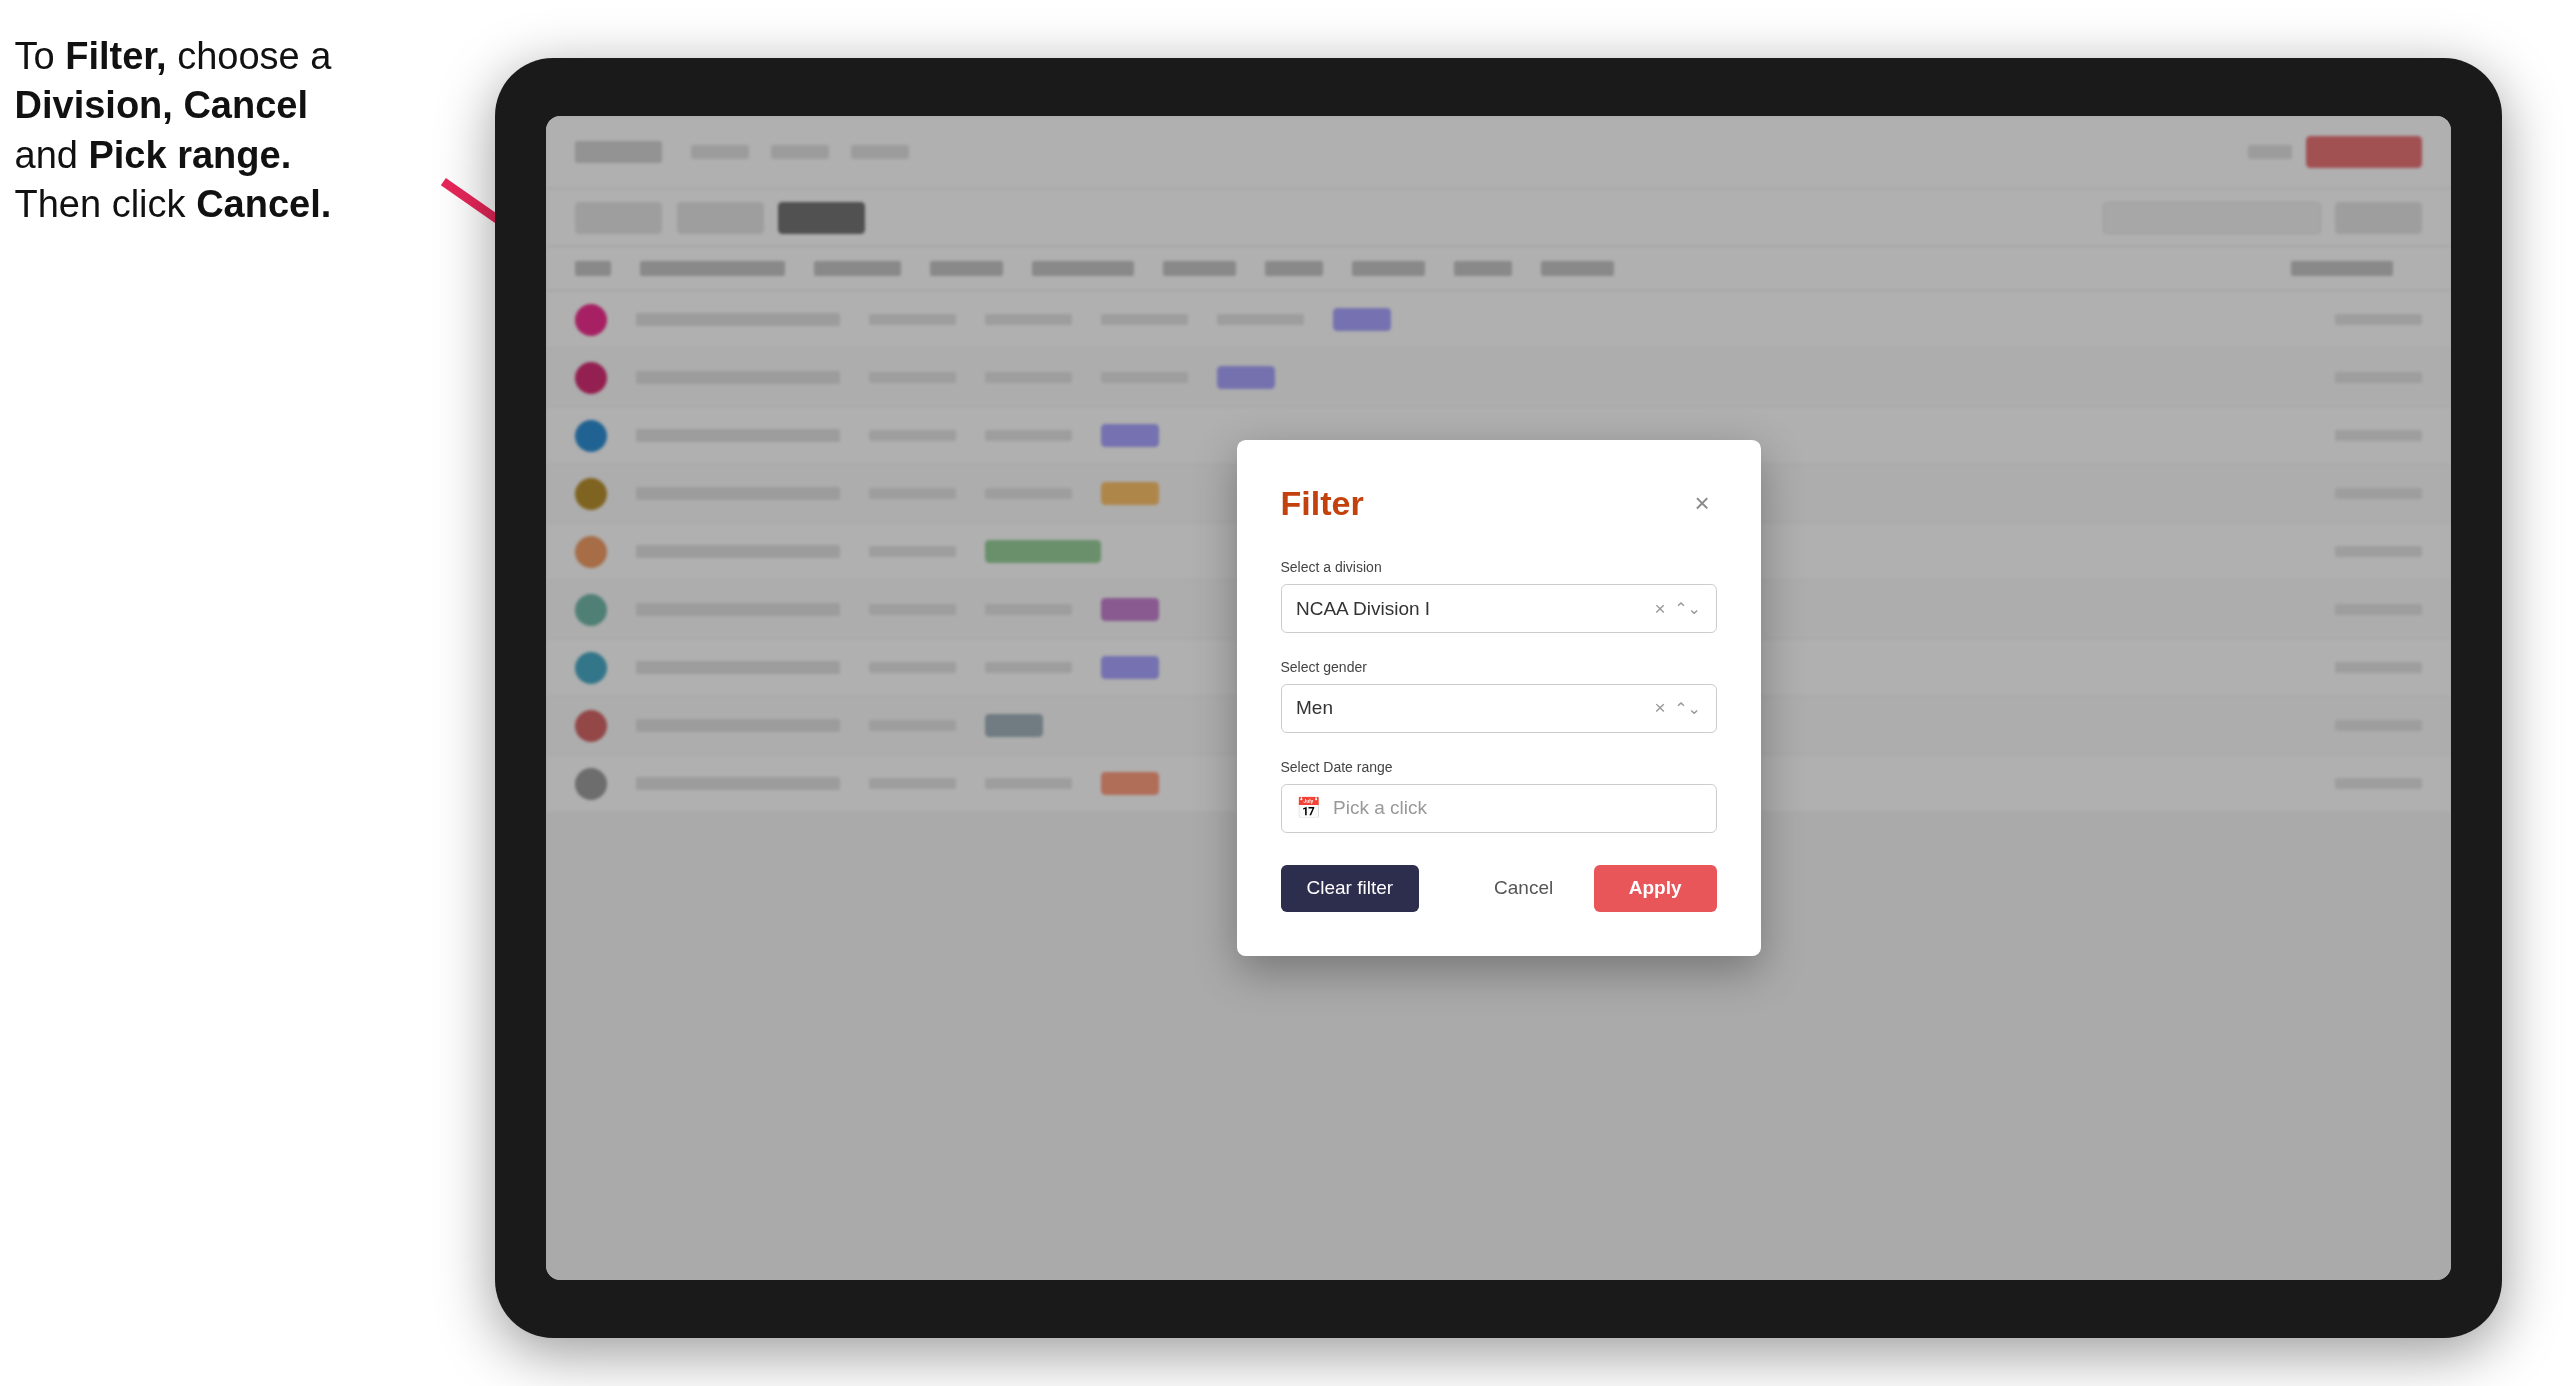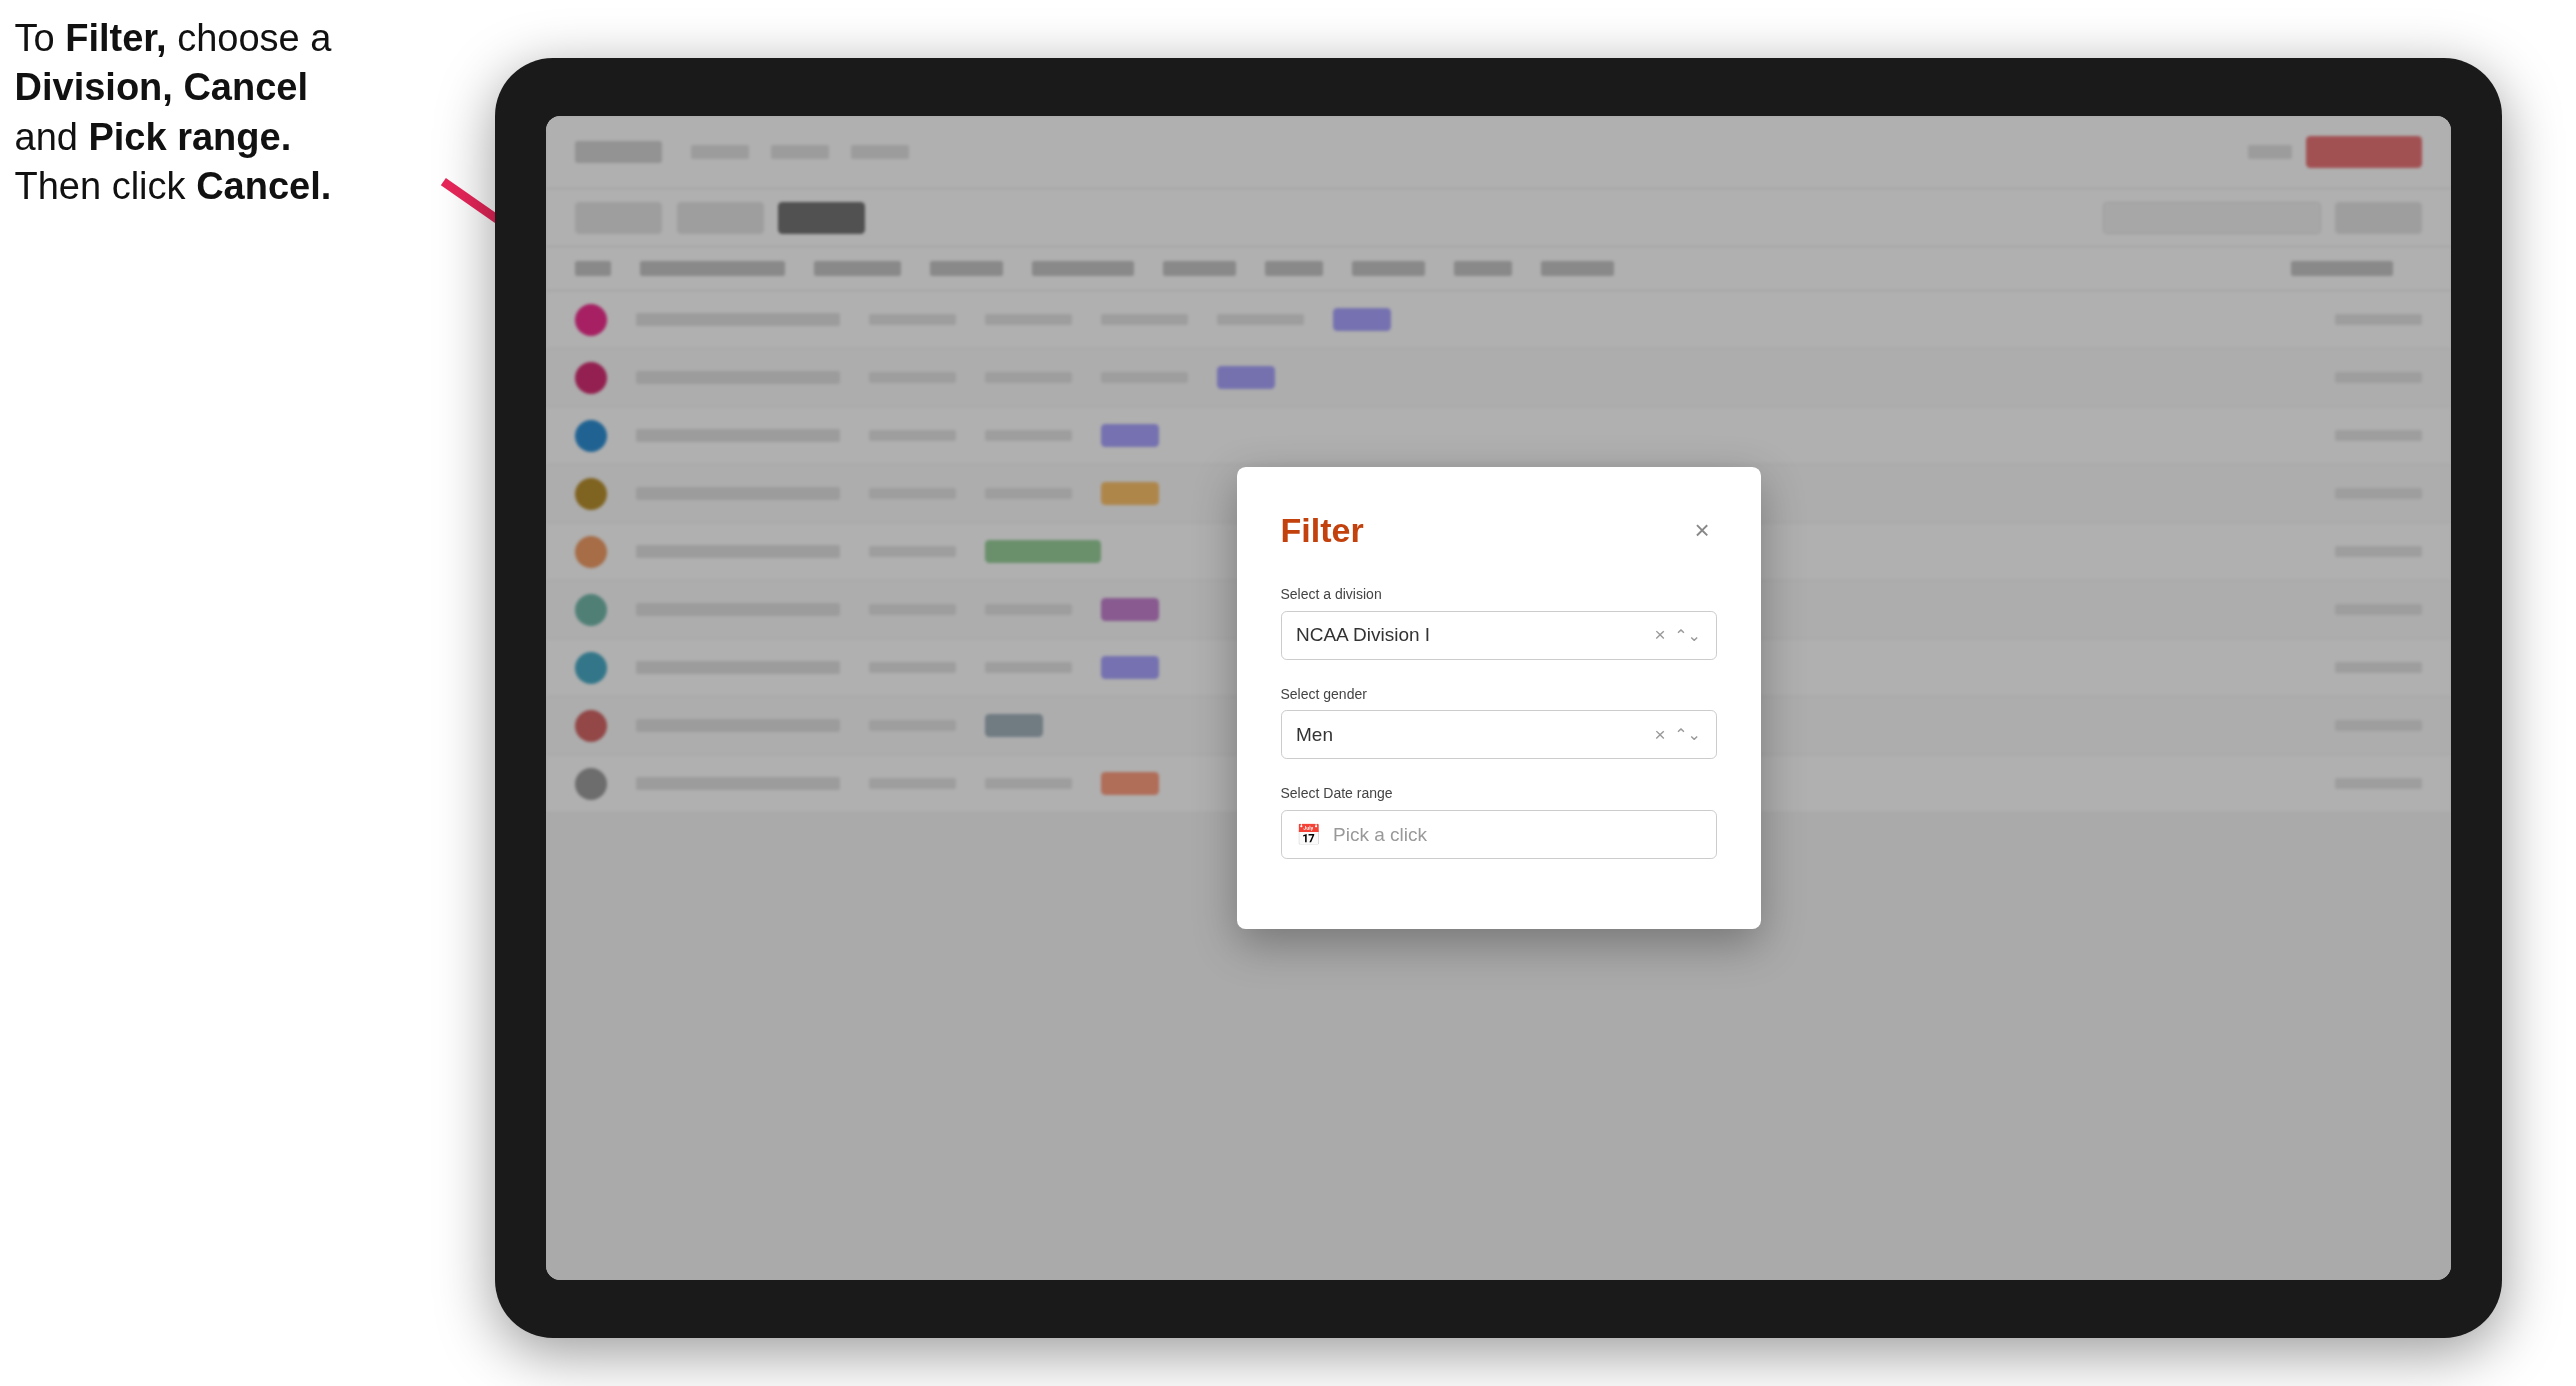--- a/index.html
+++ b/index.html
@@ -8,21 +8,21 @@
       font-family: -apple-system, BlinkMacSystemFont, 'Segoe UI', sans-serif;
       width: 2576px;
       height: 1386px;
       position: relative;
       overflow: hidden;
     }
 
     
     .instruction-text {
       position: absolute;
-      top: 14px;
+      top: 32px;
       left: 14.5px;
       width: 422px;
       font-size: 38px;
       line-height: 1.3;
       color: #111;
     }
     .instruction-text .bold { font-weight: 800; }
 
     
     .arrow-container {
@@ -561,19 +561,26 @@
         </div>
 
         <div class="form-group">
           <label class="form-label">Select Date range</label>
           <div class="date-input">
             <span class="calendar-icon">📅</span>
             <span>Pick a click</span>
           </div>
         </div>
 
+        <div class="modal-footer">
+          <button class="btn-clear">Clear filter</button>
+          <div class="footer-right">
+            <button class="btn-cancel">Cancel</button>
+            <button class="btn-apply">Apply</button>
+          </div>
+        </div>
 
       </div>
     </div>
 
   </div>
 </div>
 
 
 </body></html>

